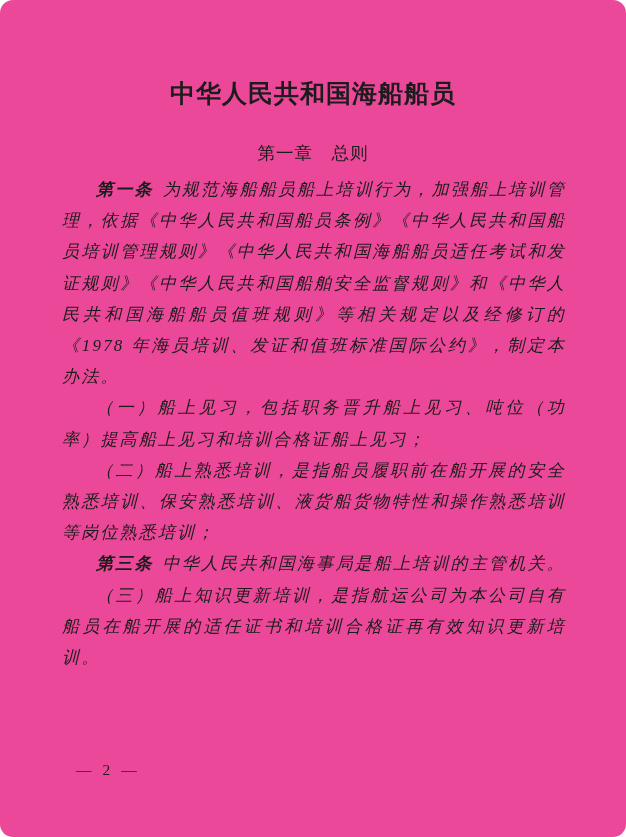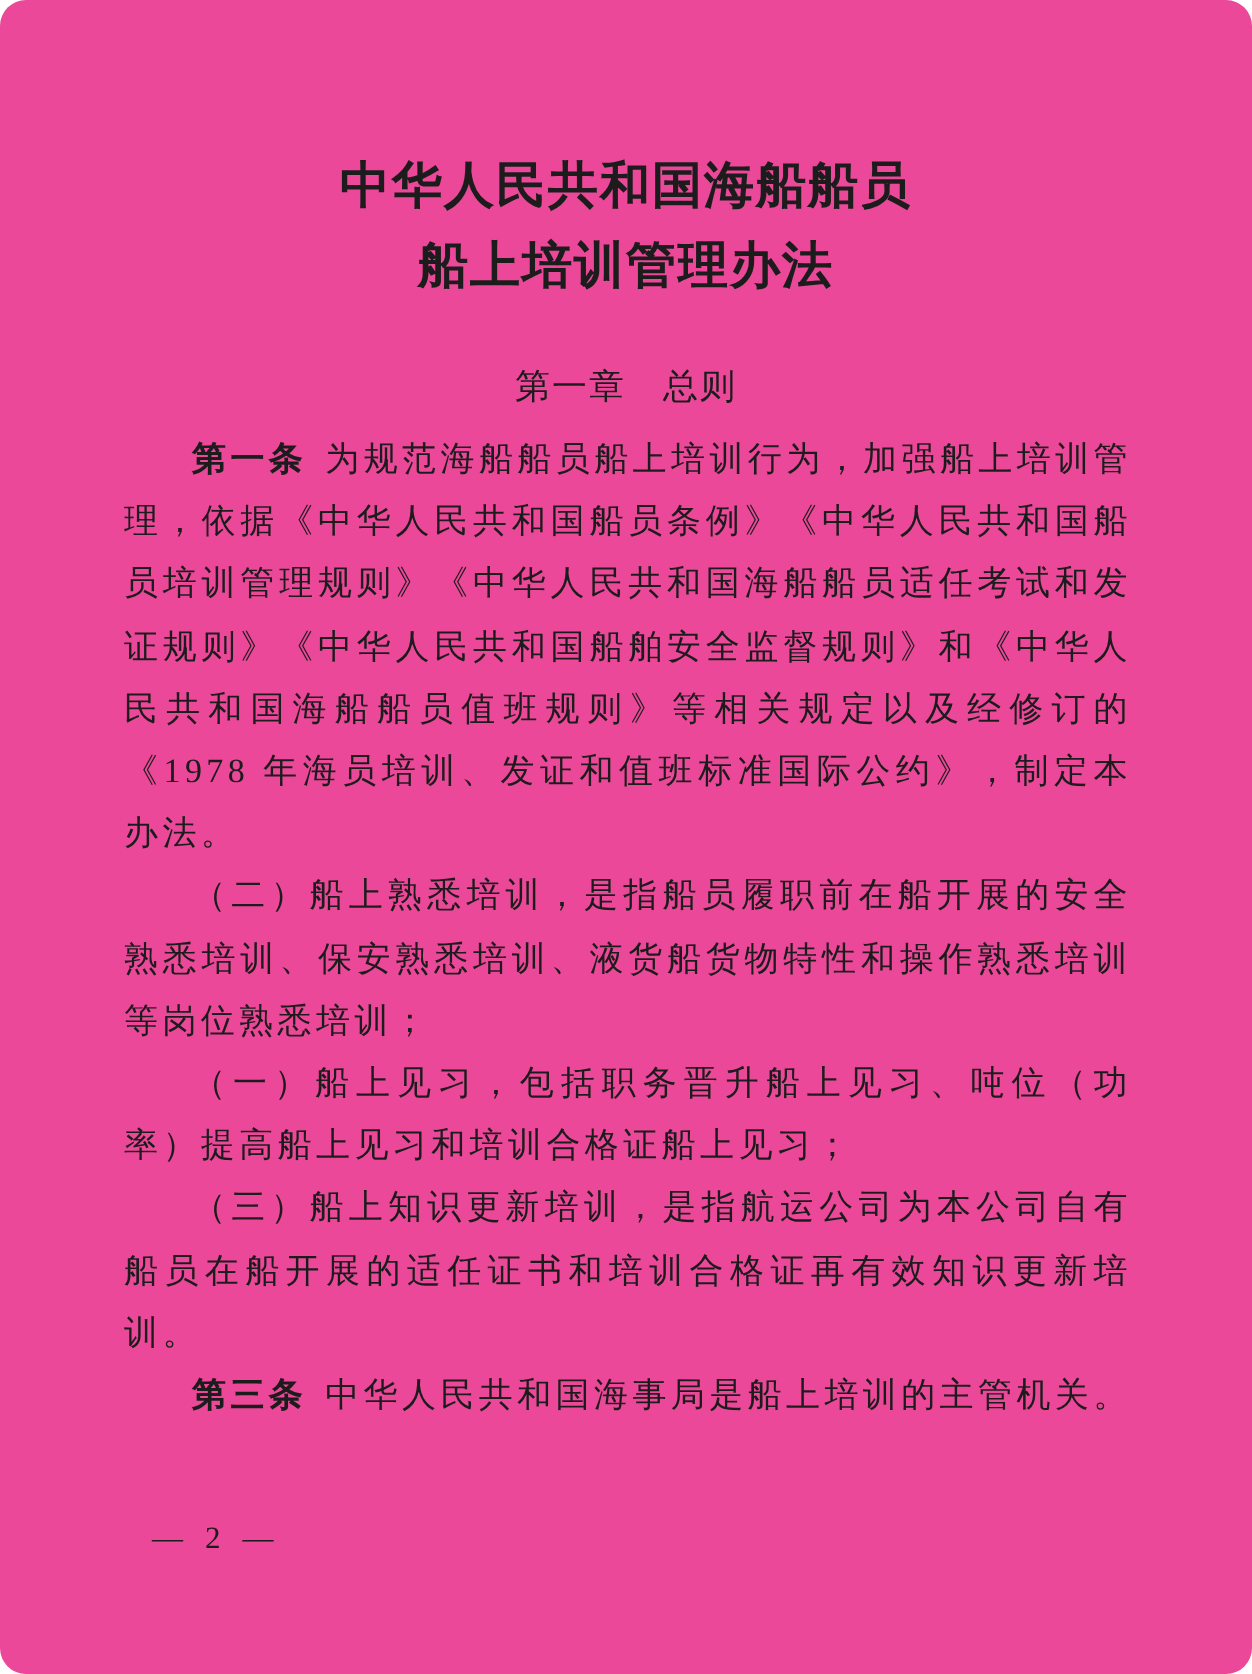--- a/index.html
+++ b/index.html
@@ -38,20 +38,21 @@
     margin: 8px 60px 0 62px;
     font-size: 17px;
     line-height: 31.2px;
     letter-spacing: 2.2px;
     text-align: justify;
     text-justify: inter-ideograph;
   }
   .para {
     text-indent: 2em;
     text-align: justify;
+    font-style: italic;
   }
   .article-label {
     font-weight: bold;
     margin-right: 9px;
   }
   .page-footer {
     position: absolute;
     left: 76px;
     top: 761px;
     font-size: 15.5px;
@@ -67,46 +68,45 @@
     letter-spacing: 0;
   }
 </style>
 </head>
 <body>
 
 <div class="page">
 
   <div class="doc-title">
     <div>中华人民共和国海船船员</div>
-    <div>船上培训管理办法</div>
   </div>
 
   <div class="chapter-heading">第一章　总则</div>
 
   <div class="doc-body">
 
     <p class="para">
       <span class="article-label">第一条</span><span>为规范海船船员船上培训行为，加强船上培训管理，依据《中华人民共和国船员条例》《中华人民共和国船员培训管理规则》《中华人民共和国海船船员适任考试和发证规则》《中华人民共和国船舶安全监督规则》和《中华人民共和国海船船员值班规则》等相关规定以及经修订的《1978 年海员培训、发证和值班标准国际公约》，制定本办法。</span>
     </p>
 
 
     <p class="para">
+      <span>（一）船上见习，包括职务晋升船上见习、吨位（功率）提高船上见习和培训合格证船上见习；</span>
+    </p>
+
+    <p class="para">
       <span>（二）船上熟悉培训，是指船员履职前在船开展的安全熟悉培训、保安熟悉培训、液货船货物特性和操作熟悉培训等岗位熟悉培训；</span>
     </p>
 
     <p class="para">
-      <span>（一）船上见习，包括职务晋升船上见习、吨位（功率）提高船上见习和培训合格证船上见习；</span>
+      <span class="article-label">第三条</span><span>中华人民共和国海事局是船上培训的主管机关。</span>
     </p>
 
     <p class="para">
       <span>（三）船上知识更新培训，是指航运公司为本公司自有船员在船开展的适任证书和培训合格证再有效知识更新培训。</span>
-    </p>
-
-    <p class="para">
-      <span class="article-label">第三条</span><span>中华人民共和国海事局是船上培训的主管机关。</span>
     </p>
 
   </div>
 
   <div class="page-footer">
     <span class="dash">—</span><span class="num">2</span><span class="dash">—</span>
   </div>
 
 </div>
 

